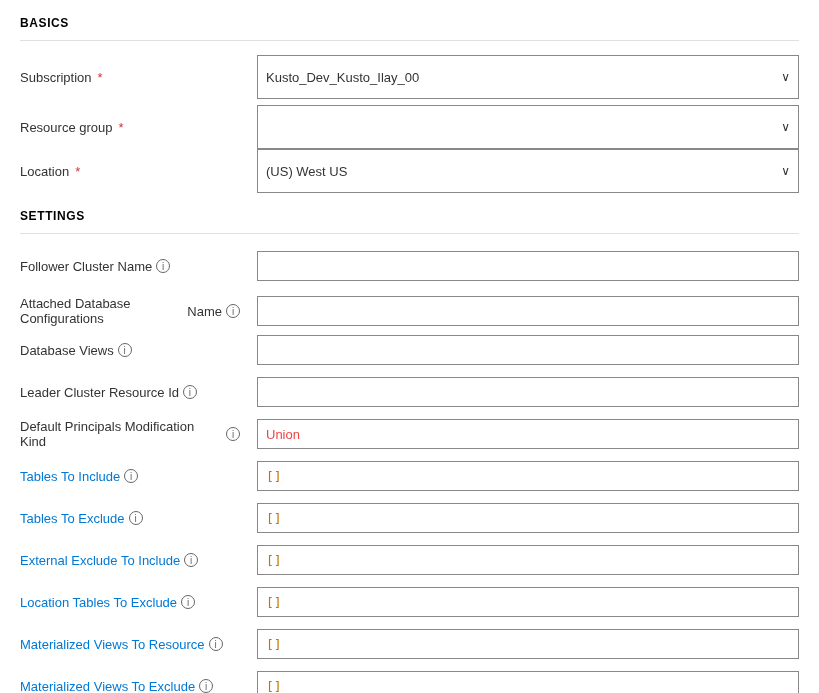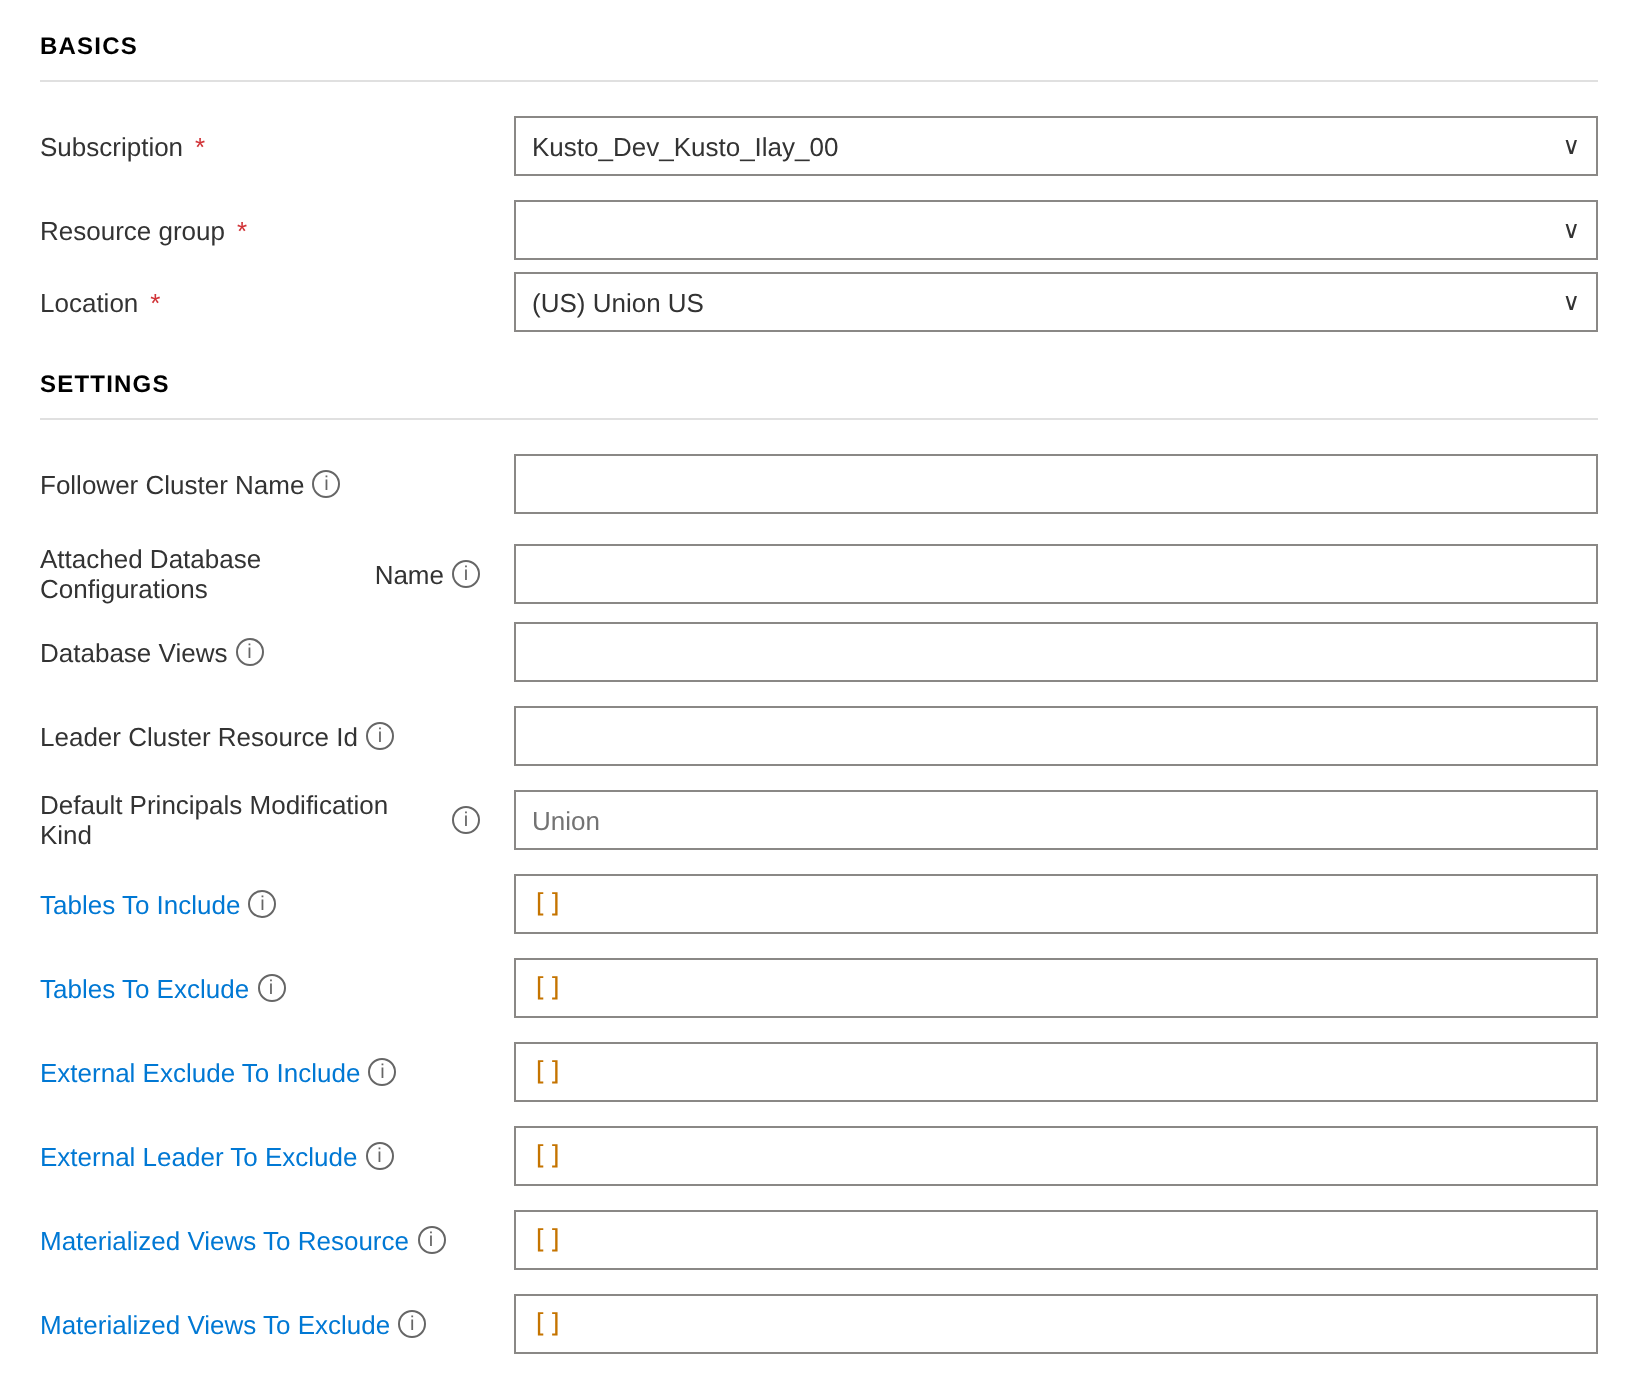--- a/index.html
+++ b/index.html
@@ -61,21 +61,21 @@
       font-size: 10px;
       color: #666;
       cursor: pointer;
       flex-shrink: 0;
     }
     .form-control-wrap {
       flex: 1;
     }
     .form-select {
       width: 100%;
-      height: 30px;
+      height: 44px;
       border: 1px solid #8a8886;
       background: #fff;
       font-size: 13px;
       padding: 0 8px;
       display: flex;
       align-items: center;
       justify-content: space-between;
       cursor: pointer;
       position: relative;
     }
@@ -90,21 +90,21 @@
       background: #fff;
       font-size: 13px;
       padding: 0 8px;
       outline: none;
     }
     .form-input.has-bracket {
       color: #c57400;
       font-family: monospace;
     }
     .form-input.prefilled {
-      color: #737373;
+      color: #ef4444;
     }
     .create-new-link {
       color: #0078d4;
       font-size: 13px;
       text-decoration: none;
       cursor: pointer;
       display: block;
       margin-top: 2px;
       margin-left: 220px;
       margin-bottom: 6px;
@@ -170,21 +170,21 @@
     </div>
   </div>
 
   <div class="form-row">
     <div class="form-label">
       <span>Location</span>
       <span class="required-star">*</span>
     </div>
     <div class="form-control-wrap">
       <div class="form-select">
-        <span>(US) Union US</span>
+        <span>(US) West US</span>
         <span class="chevron">∨</span>
       </div>
     </div>
   </div>
 </div>
 
 <div class="settings-section">
   <div class="section-title">SETTINGS</div>
   <hr class="section-divider">
 
@@ -266,21 +266,21 @@
       <span>External Exclude To Include</span>
       <span class="info-icon">i</span>
     </div>
     <div class="form-control-wrap">
       <input class="form-input has-bracket" type="text" value="[]" style="">
     </div>
   </div>
 
   <div class="form-row">
     <div class="form-label blue">
-      <span>External Leader To Exclude</span>
+      <span>Location Tables To Exclude</span>
       <span class="info-icon">i</span>
     </div>
     <div class="form-control-wrap">
       <input class="form-input has-bracket" type="text" value="[]" style="">
     </div>
   </div>
 
   <div class="form-row">
     <div class="form-label blue">
       <span>Materialized Views To Resource</span>

